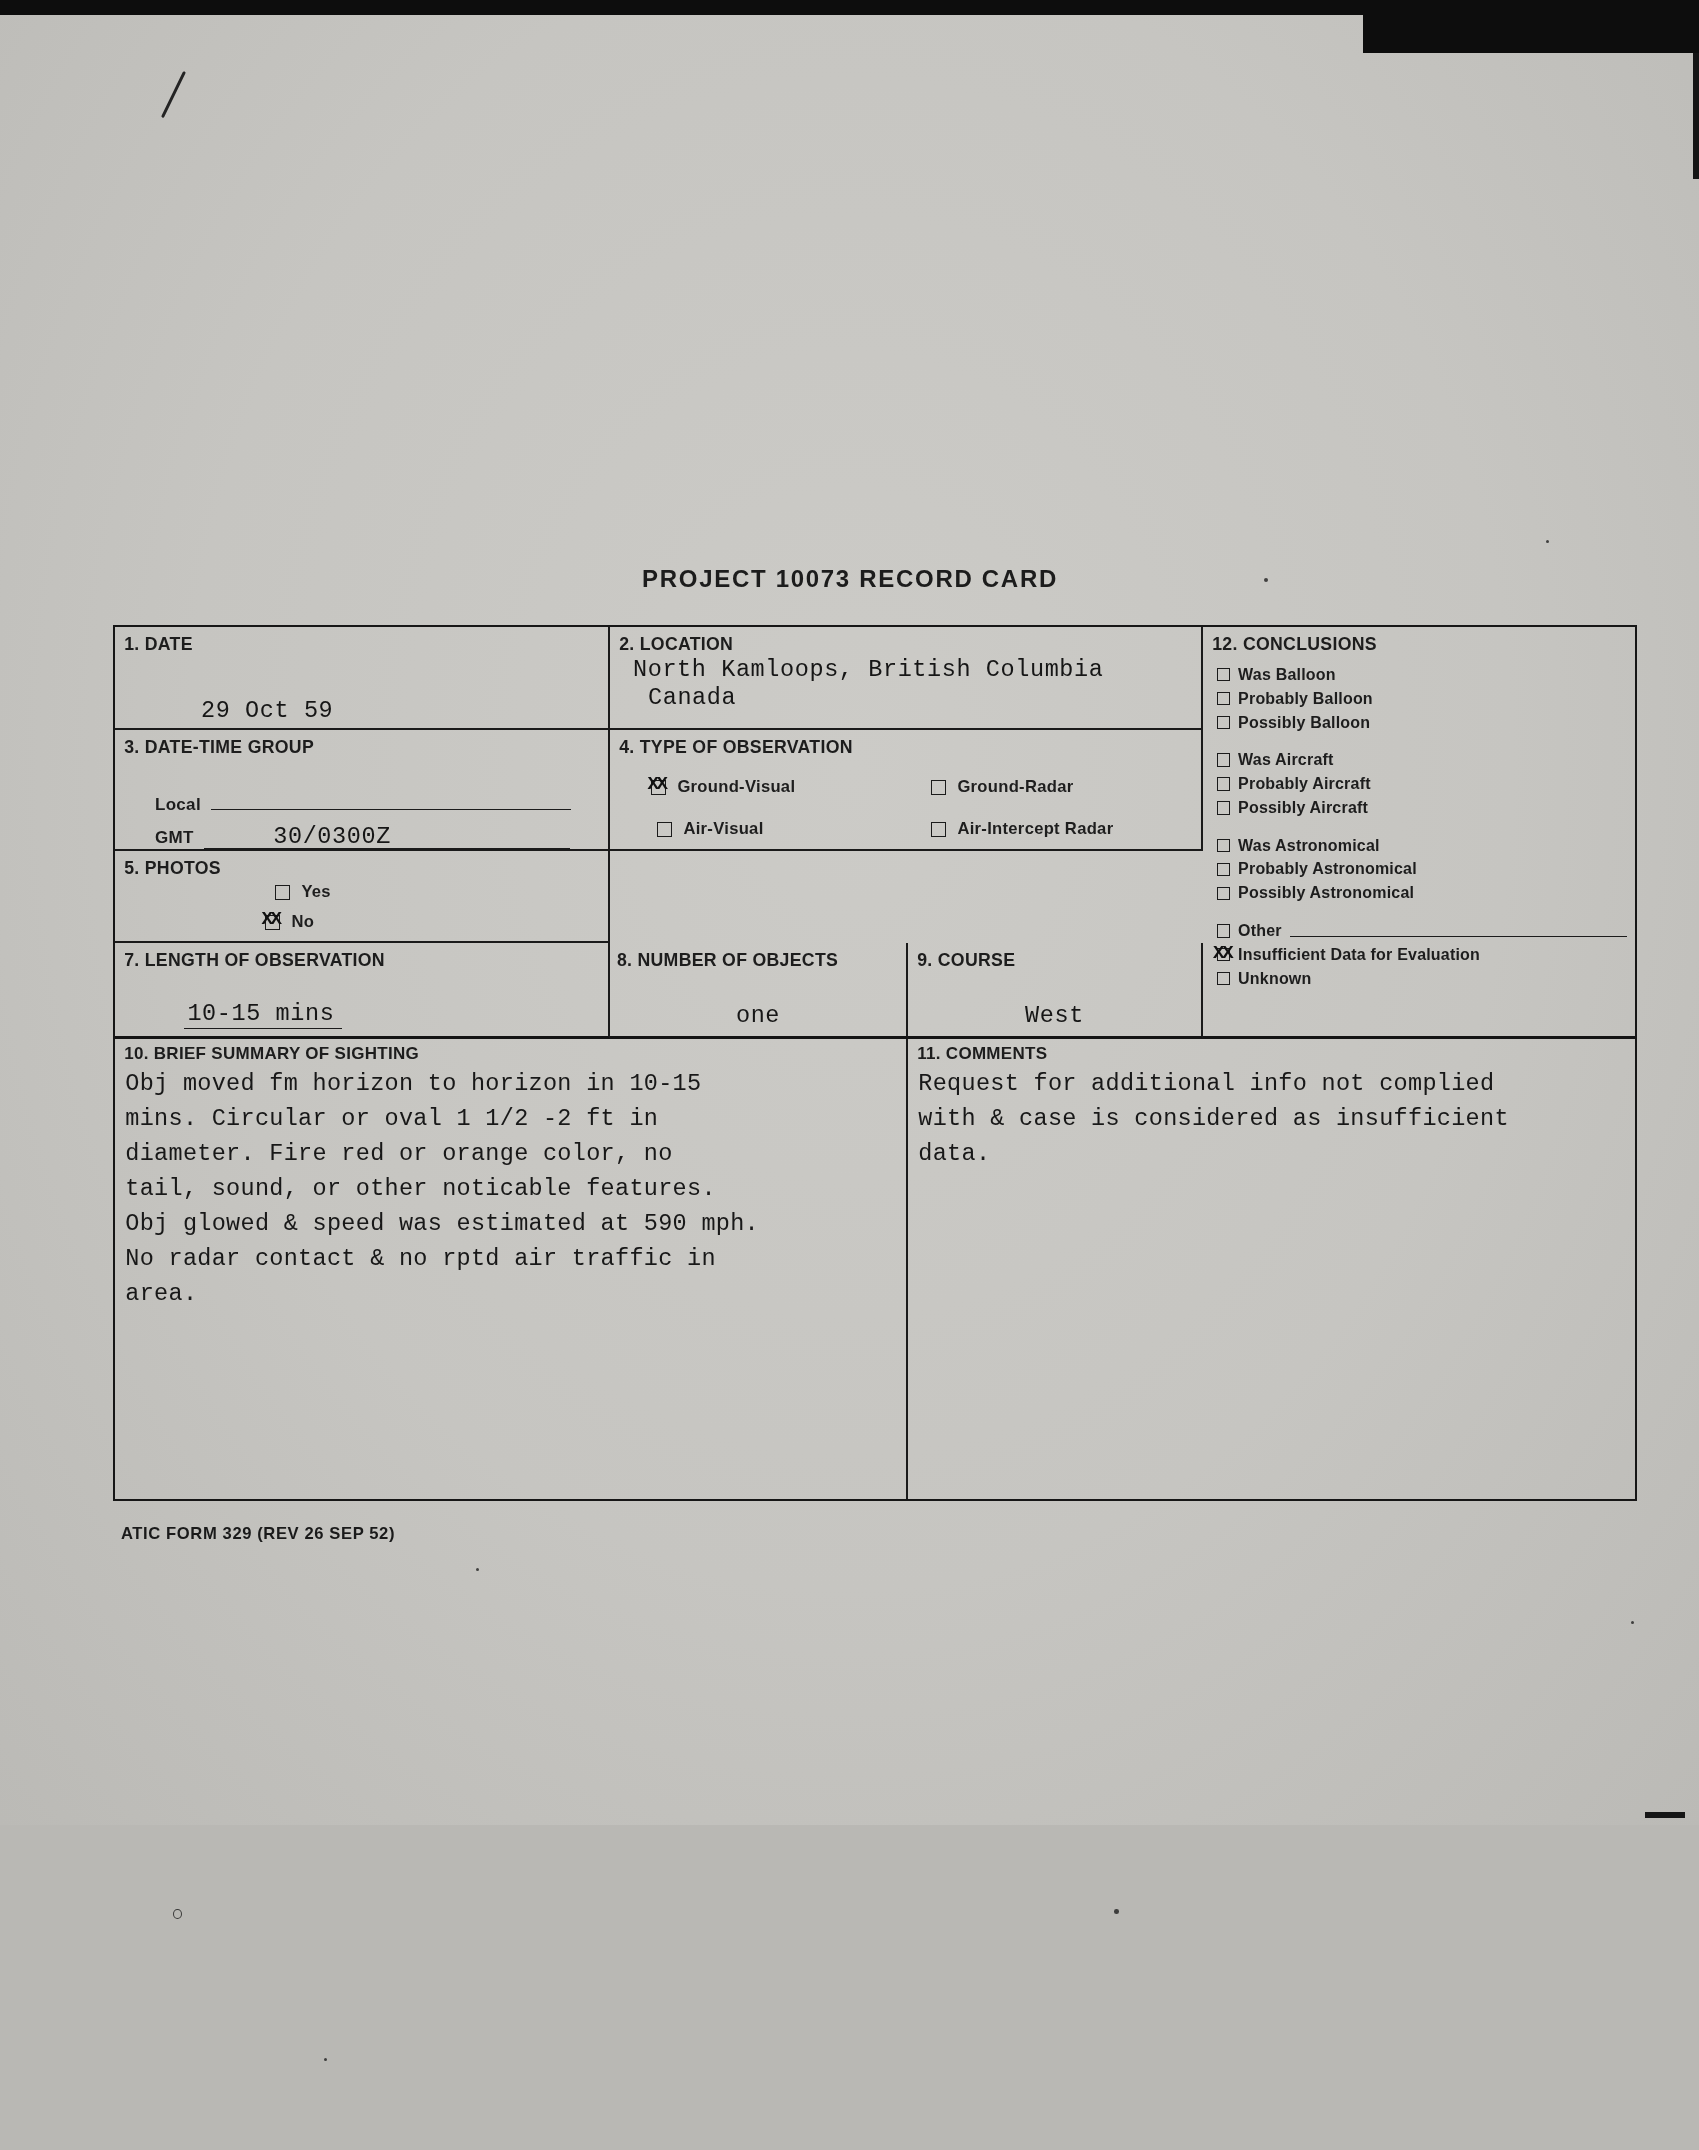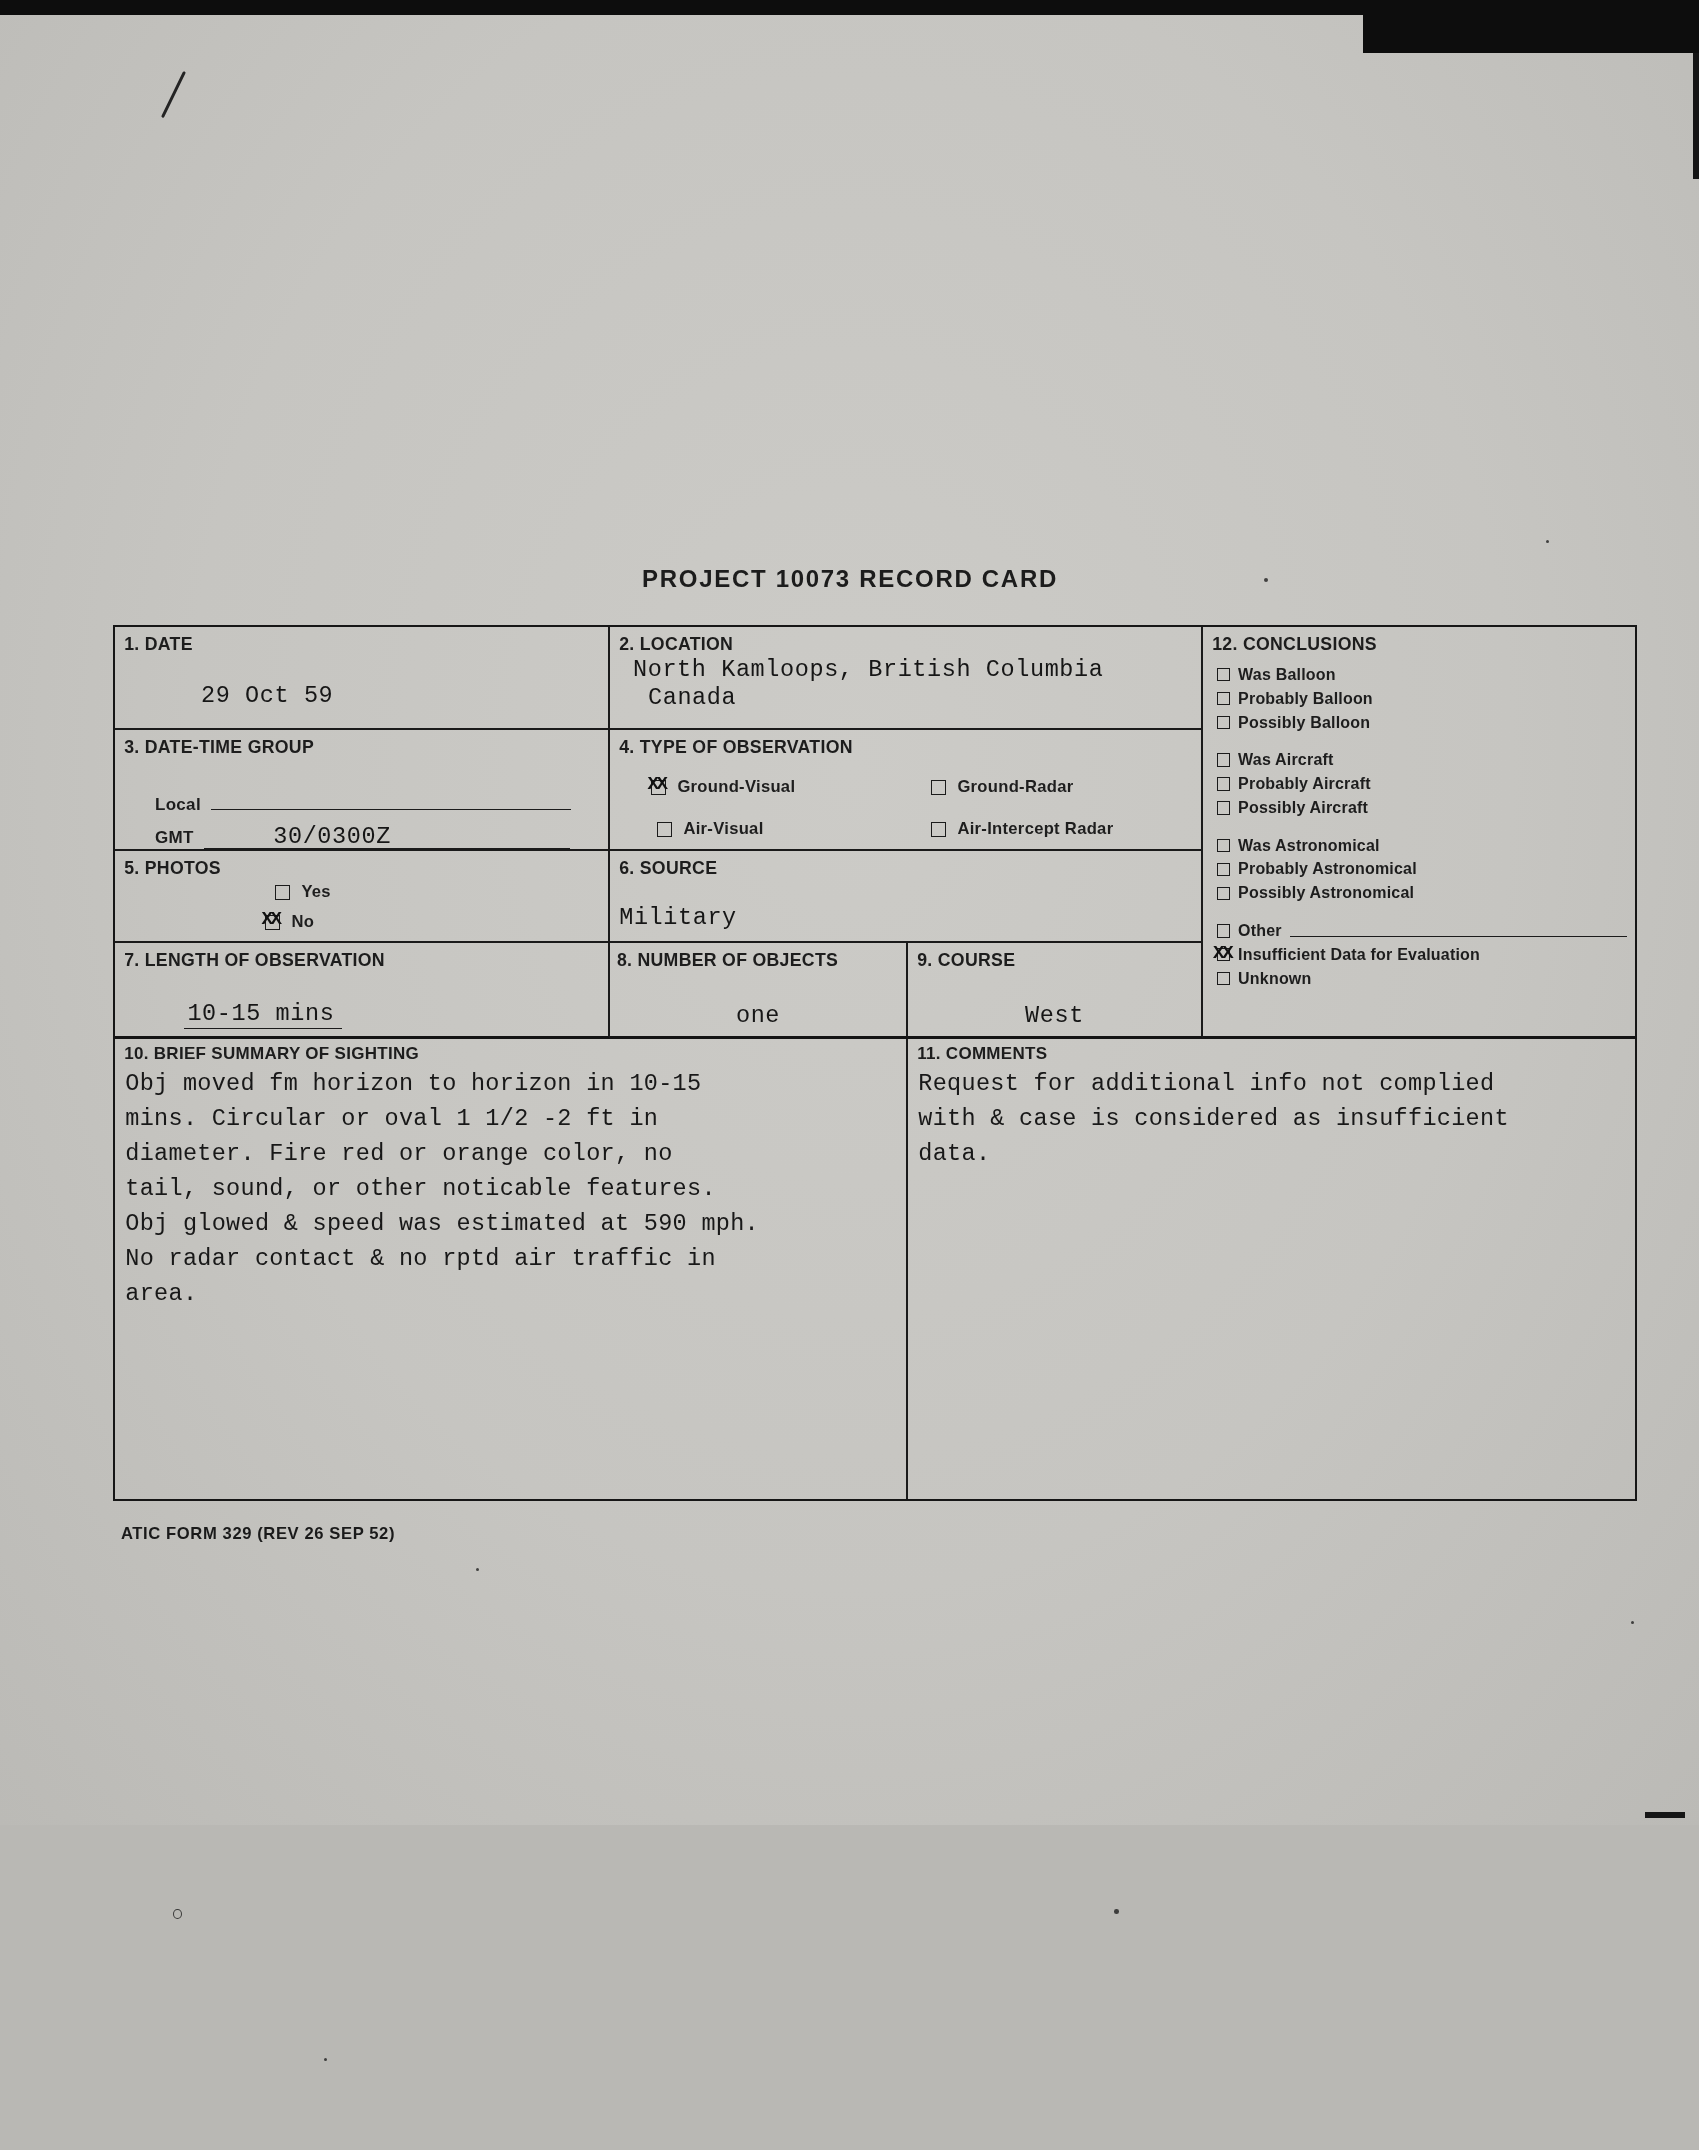--- a/index.html
+++ b/index.html
@@ -78,21 +78,21 @@
   
   .citem{
     display:flex;align-items:center;gap:8px;
     margin:6.9px 0 0 13.7px;height:17px;
     font-size:16px;font-weight:bold;color:#1d1d1d;letter-spacing:0.2px;
   }
   .citem .cb{width:11.4px;height:11.4px;border-width:1.7px;}
   .group-start{margin-top:20.6px;}
   .other-line{flex:1;border-bottom:1.7px solid #1b1b1b;height:11.4px;margin-right:8px;}
   
-  .v-date{position:absolute;left:86px;bottom:19px;}
+  .v-date{position:absolute;left:86px;bottom:4px;}
   .v-loc1{margin:1.1px 0 0 38px;}
   .v-loc2{margin:1.1px 0 0 23px;}
   .dtg-line{position:absolute;left:40px;}
   .v-source{position:absolute;left:9.2px;top:53px;}
   .v-length{position:absolute;left:69px;bottom:6.9px;border-bottom:1.7px solid #1b1b1b;padding:0 8px 1.1px 3.4px;}
   .v-center-bottom{position:absolute;left:0;right:0;bottom:6.9px;text-align:center;}
 </style>
 </head>
 <body>
 
@@ -256,24 +256,20 @@
         <span>Yes</span>
       </div>
       <div class="opt" style="left:150px;top:61px;">
         <span class="cb">
             <span class="cbmark">XX</span>
           </span>
         <span>No</span>
       </div>
     </div>
 
-    <div class="cell br bb" style="grid-column:2/4;grid-row:3;">
-      <div class="flabel">6. SOURCE</div>
-      <div class="typed v-source">Military</div>
-    </div>
 
     <div class="cell br bb-heavy" style="grid-column:1;grid-row:4;">
       <div class="flabel">7. LENGTH OF OBSERVATION</div>
       <div class="typed v-length">10-15 mins</div>
     </div>
 
     <div class="cell br bb-heavy" style="grid-column:2;grid-row:4;">
       <div class="flabel" style="padding-left:6.9px;">8. NUMBER OF OBJECTS</div>
       <div class="typed v-center-bottom">one</div>
     </div>

